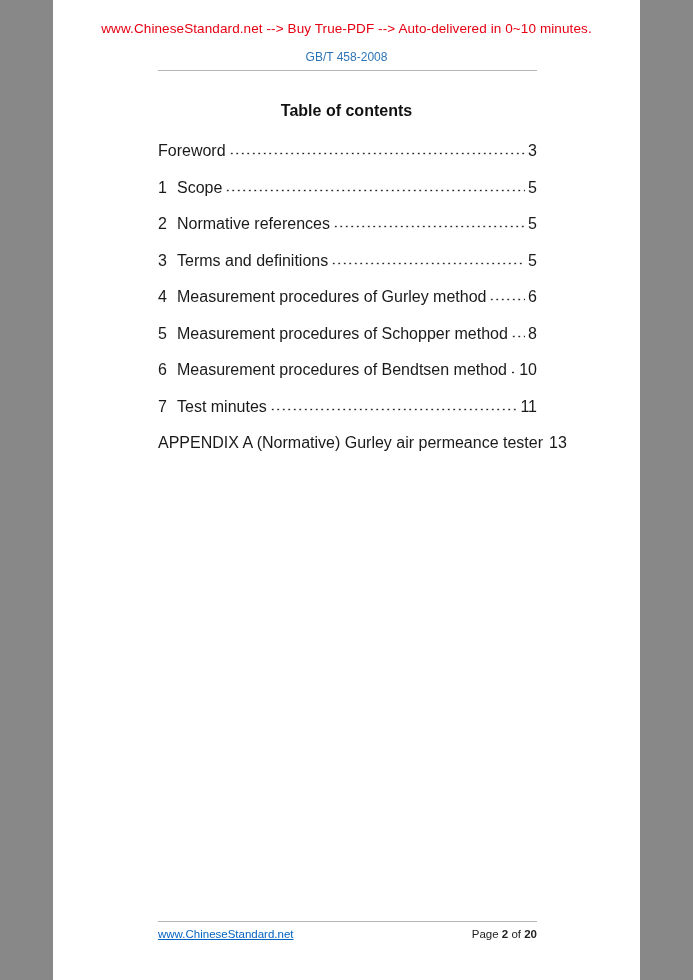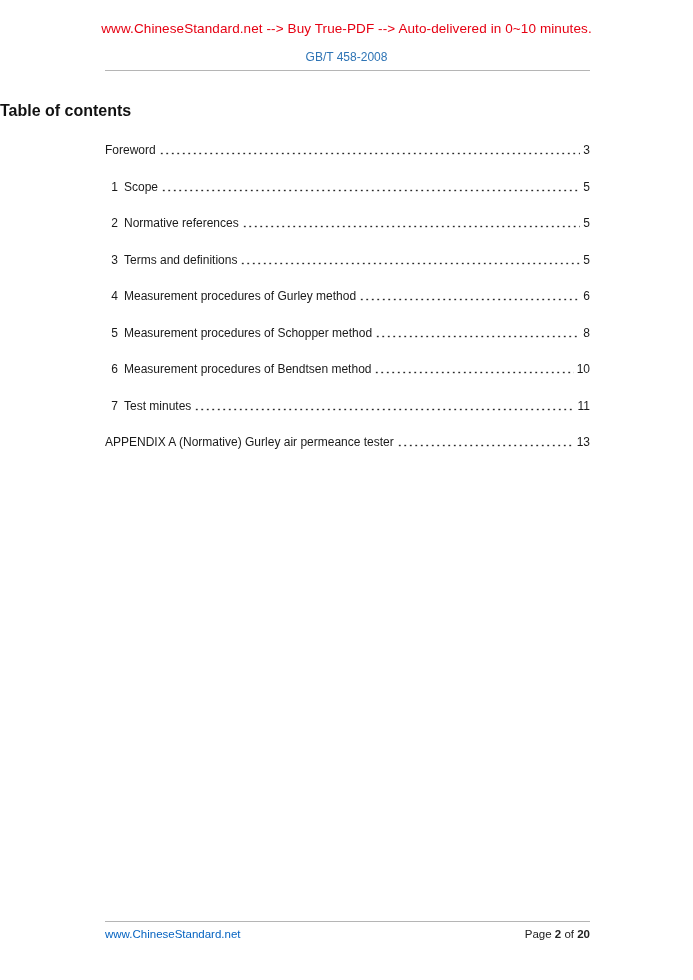--- a/index.html
+++ b/index.html
@@ -1,19 +1,19 @@
 <!DOCTYPE html>
 <html style="--banner-red: #e60012; --code-blue: #2e74b5; --link-blue: #0563c1;"><head>
 <meta charset="utf-8">
 <style>
   * { box-sizing: border-box; }
   html, body { margin: 0; padding: 0; background: #888; }
   .page {
     position: relative;
-    width: 693px;
+    width: 587px;
     height: 980px;
     margin: 0 auto;
     background: #ffffff;
     font-family: "Liberation Sans", sans-serif;
     color: #1a1a1a;
     overflow: hidden;
   }
   .banner {
     position: absolute;
     top: 21px; left: 0; right: 0;
@@ -33,40 +33,39 @@
     position: absolute;
     left: 105px; right: 103px;
     border-top: 1px solid #b5b5b5;
     height: 0;
   }
   .rule-header { top: 70px; }
   .rule-footer { top: 921px; }
   .doc-title {
     position: absolute;
     top: 102px; left: 0; right: 0;
-    text-align: left;
+    text-align: center;
     font-size: 16px;
     font-weight: bold;
     color: #111111;
   }
   .toc {
     position: absolute;
     top: 144px;
     left: 105px;
     right: 103px;
   }
   .toc-row {
     display: flex;
     align-items: baseline;
-    font-size: 12px;
+    font-size: 16px;
     line-height: 13px;
     margin-bottom: 23.5px;
     color: #1a1a1a;
     white-space: nowrap;
-    text-align: center;
   }
   .toc-num {
     display: inline-block;
     flex: 0 0 auto;
   }
   .toc-label { flex: 0 0 auto; }
   .toc-leader {
     flex: 1 1 auto;
     align-self: flex-end;
     height: 13px;
@@ -75,20 +74,21 @@
     background-size: 5.5px 3px;
     background-repeat: repeat-x;
     background-position: left bottom 2px;
   }
   .toc-page { flex: 0 0 auto; }
   .footer-link {
     position: absolute;
     top: 928px; left: 105px;
     font-size: 11.5px;
     color: var(--link-blue, #0563c1);
+    text-decoration: underline;
     cursor: pointer;
   }
   .footer-page {
     position: absolute;
     top: 928px; right: 103px;
     font-size: 11.5px;
     color: #222222;
     text-align: center;
   }
   .footer-page b { font-weight: bold; }

